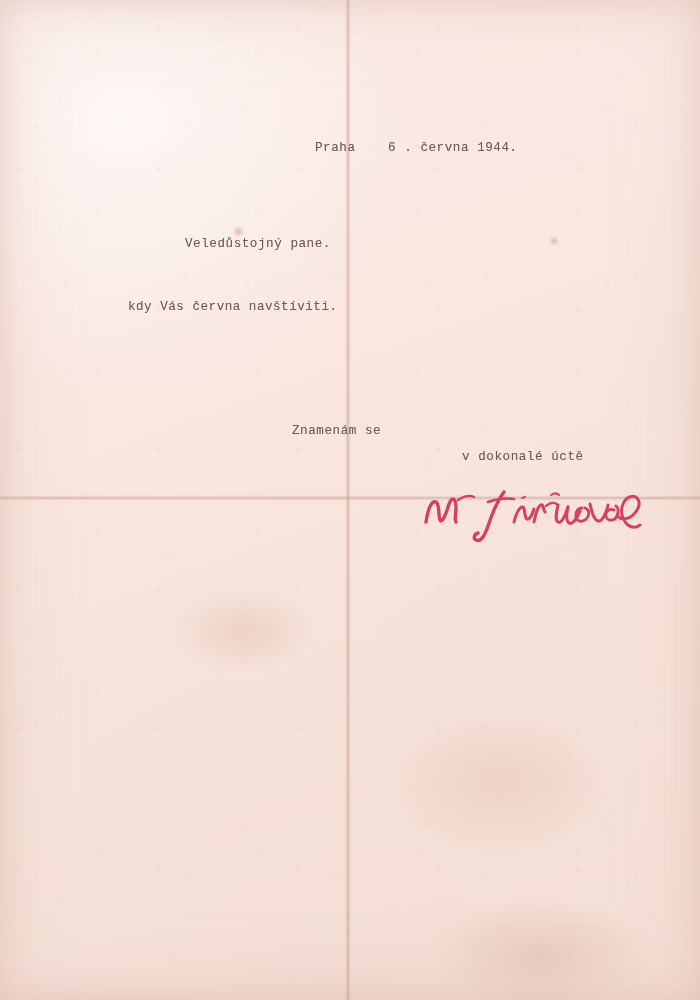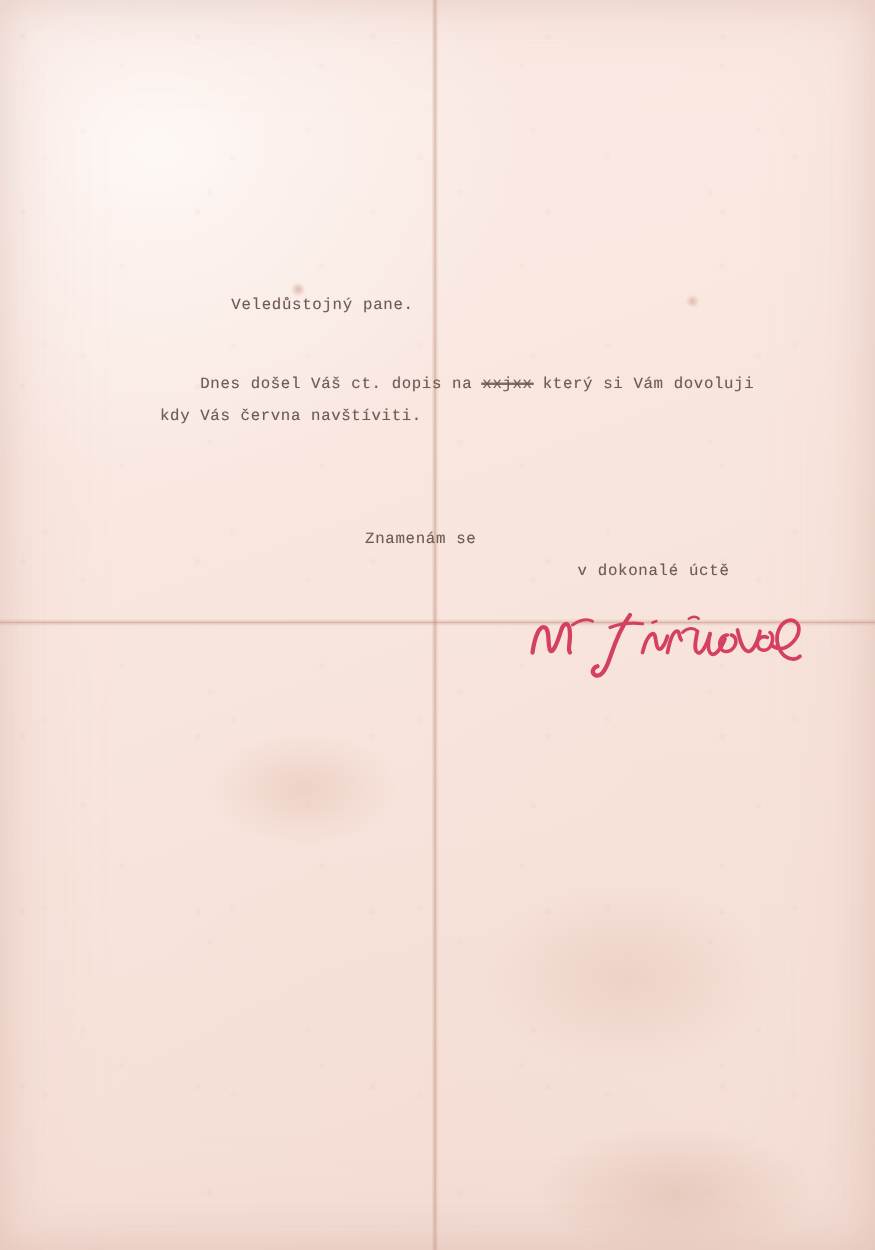--- a/index.html
+++ b/index.html
@@ -157,25 +157,25 @@
   <div class="stain" style="left:30px; top:60px; width:190px; height:120px; background:radial-gradient(ellipse, rgba(255,252,250,0.40) 0%, rgba(255,252,250,0) 72%);"></div>
   <div class="stain" style="left:430px; top:900px; width:220px; height:110px; background:radial-gradient(ellipse, rgba(206,158,142,0.30) 0%, rgba(206,158,142,0) 72%);"></div>
 
   <div id="grain"></div>
 
   <div class="fold-v" style="left:345px;"></div>
   <div class="fold-h" style="top:495px;"></div>
 
   <div id="edges"></div>
 
+  <div class="typed" id="dateline">Praha    6 . června 1944.</div>
 
   <div class="typed" id="salutation">Veledůstojný pane.</div>
 
   <div id="body-block">
-      <div class="body-line"><span>    Dnes došel Váš ct. dopis na </span><span class="struck">xxjxx</span><span> který si Vám dovoluji</span></div>
       <div class="body-line"><span>kdy Vás června navštíviti.</span></div>
     </div>
 
   <div class="typed" id="closing1">Znamenám se</div>
 
   <div class="typed" id="closing2">v dokonalé úctě</div>
 
   <div id="signature">
     <svg width="230" height="70" viewBox="0 0 230 70" fill="none" xmlns="http://www.w3.org/2000/svg">
       <g stroke="#d4415f" fill="none" stroke-linecap="round" stroke-linejoin="round">

